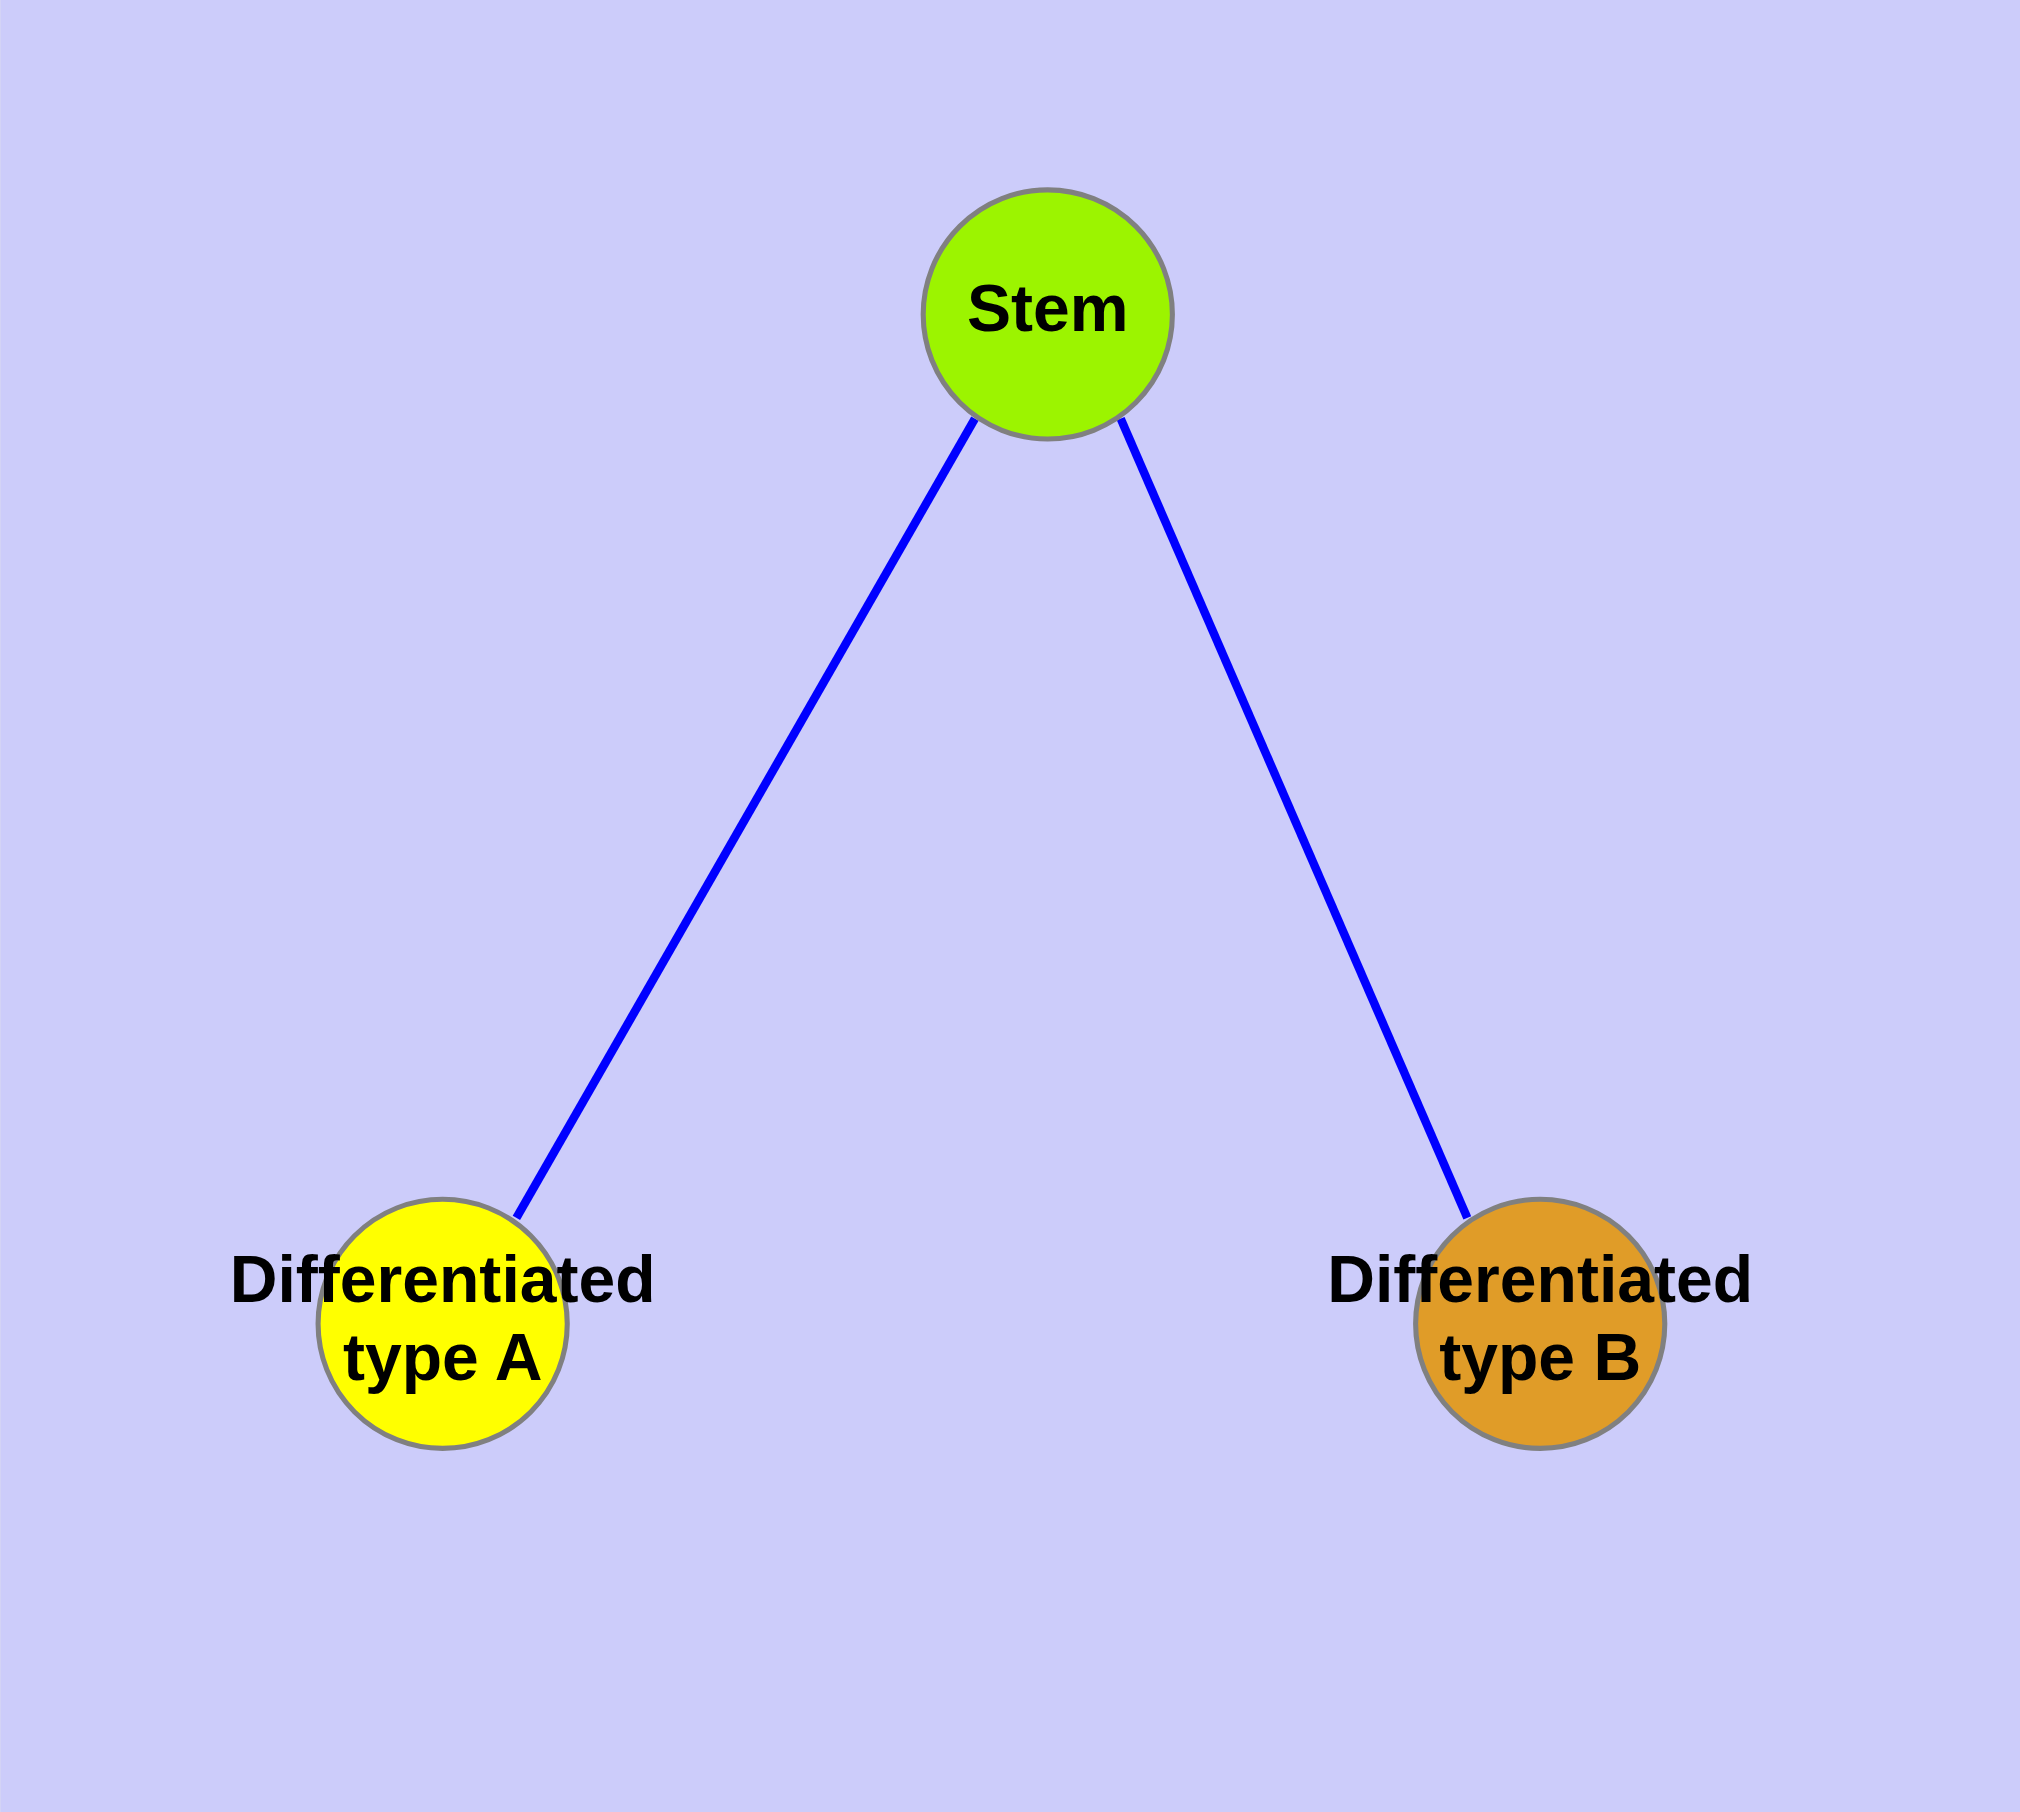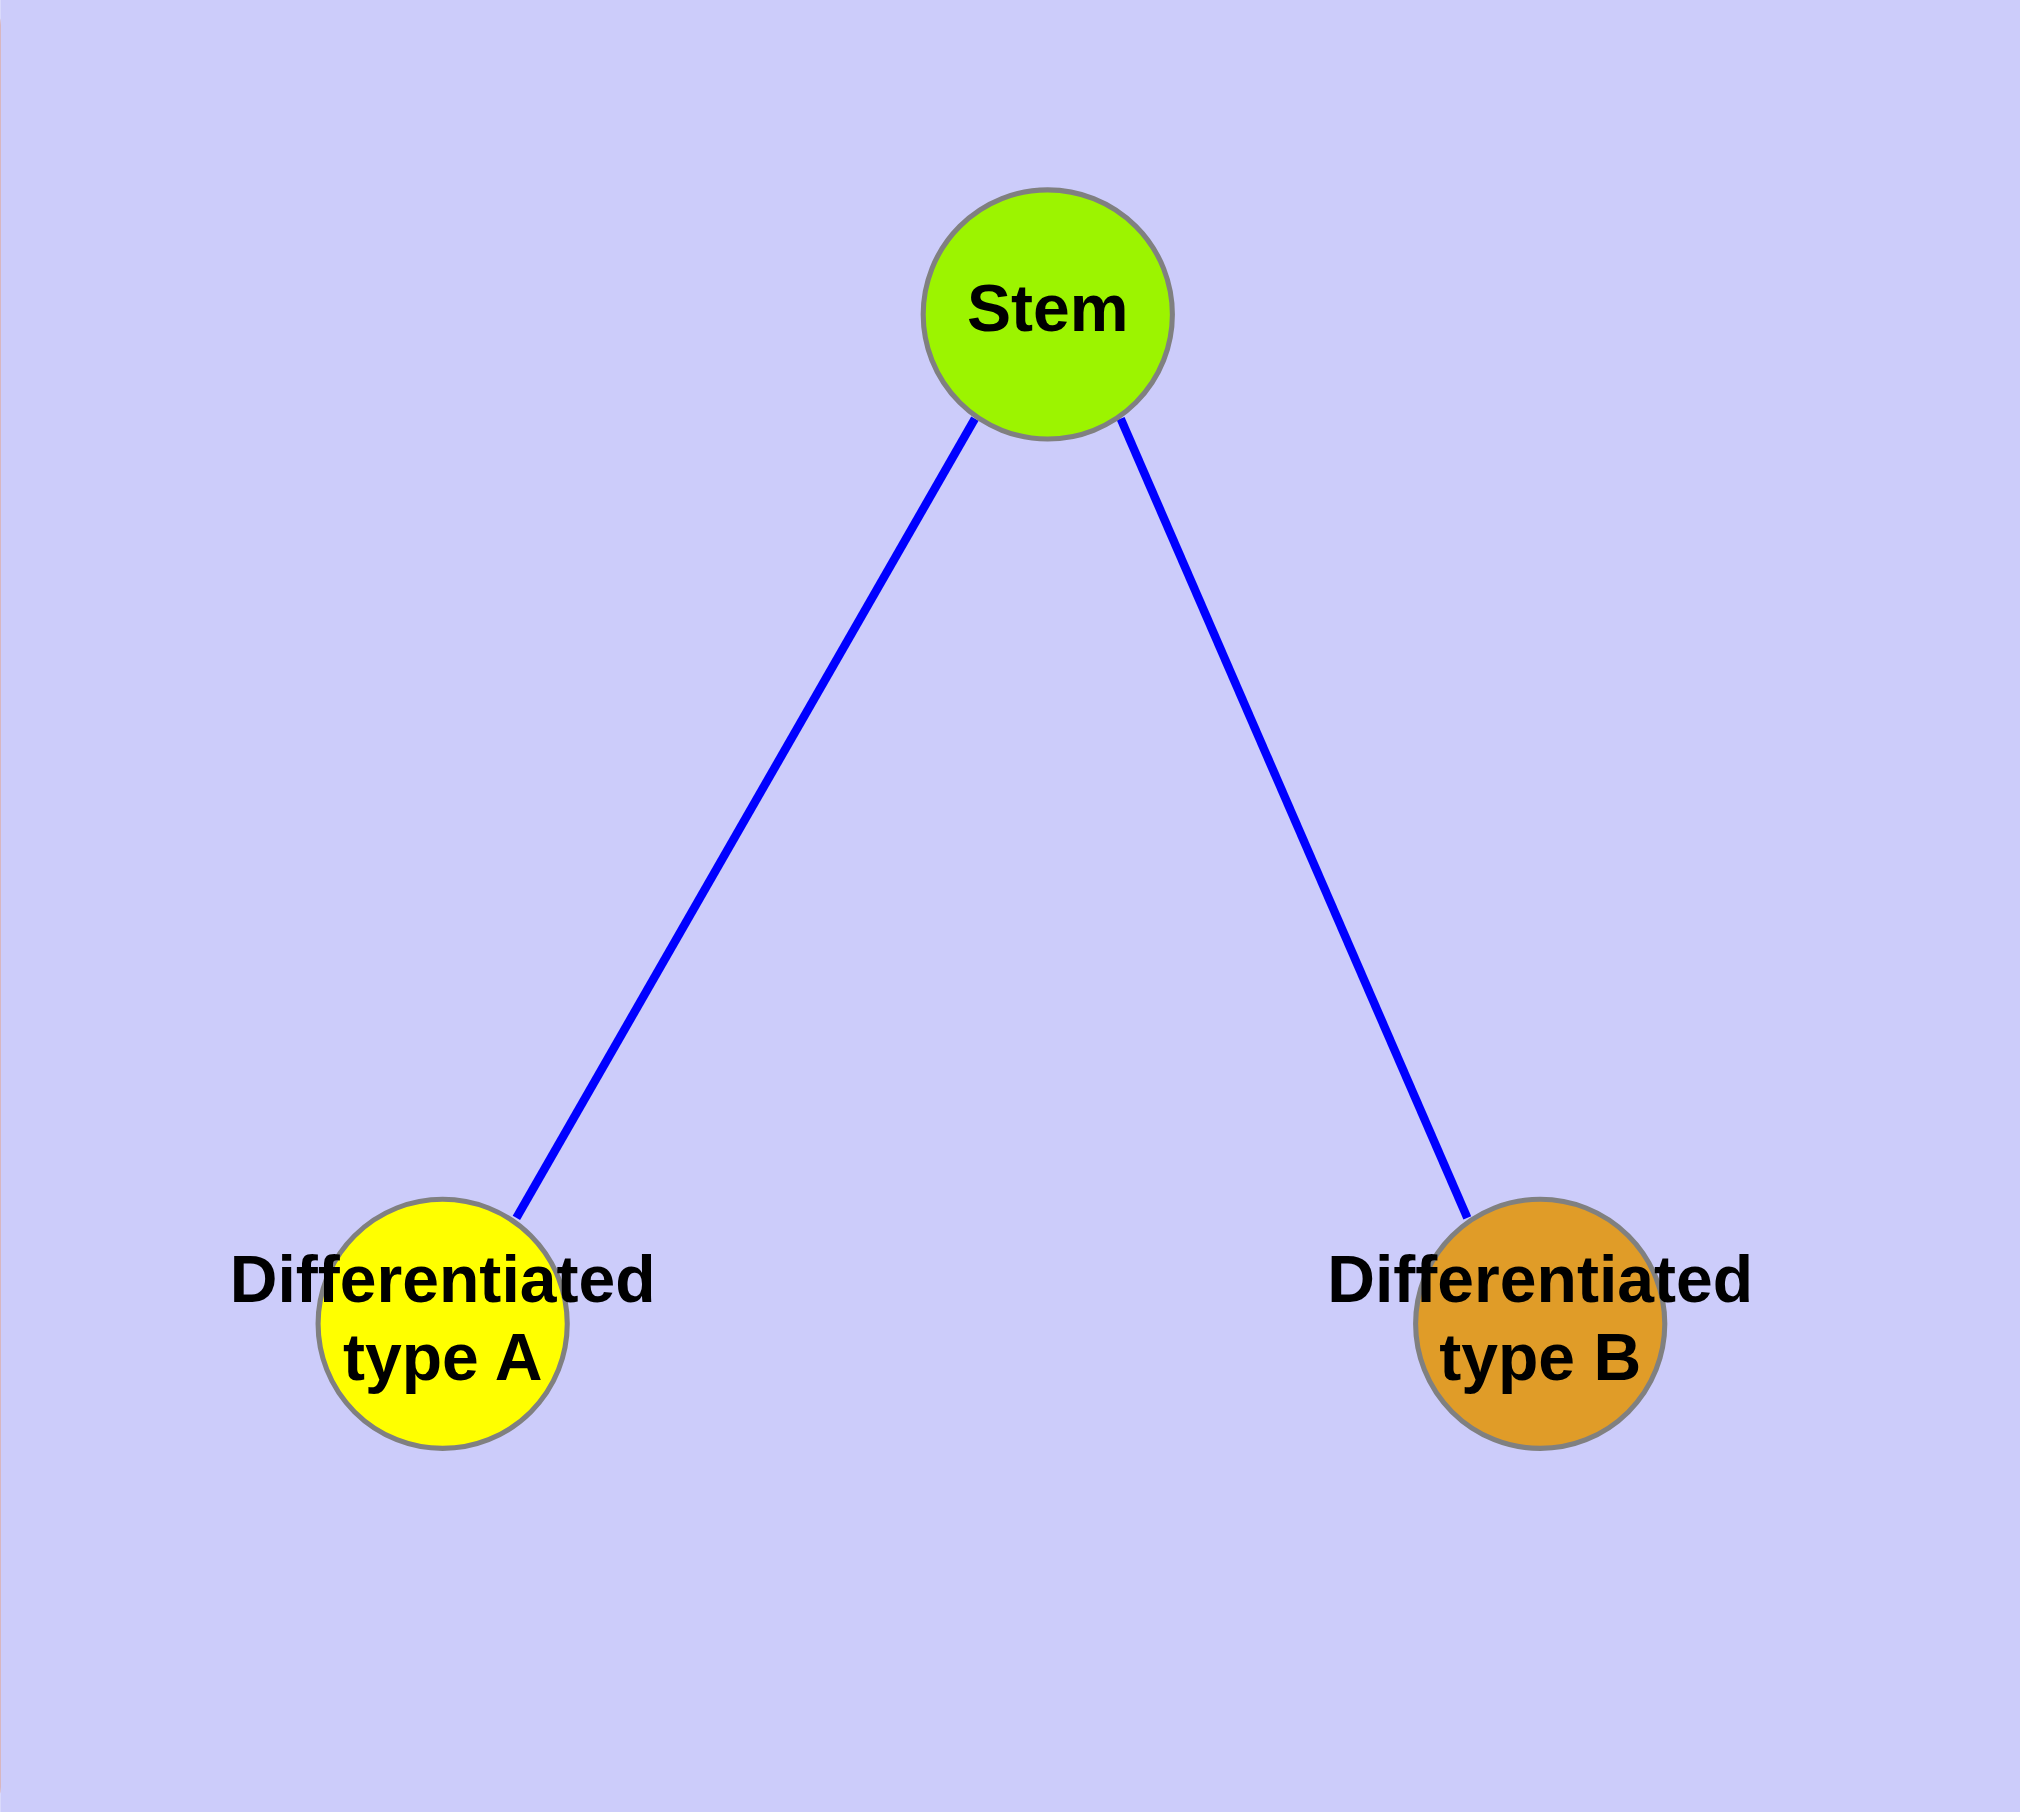--- a/index.html
+++ b/index.html
@@ -34,21 +34,21 @@
     text-anchor: middle;
     dominant-baseline: middle;
   }
   .edge-line {
     stroke-linecap: butt;
   }
 </style>
 </head>
 <body>
 
-<div id="canvas" style="background: #f97316; border-radius: 25px;">
+<div id="canvas" style="background: #e5e5e5;">
   <svg id="graph-svg" viewBox="0 0 2384 2138" xmlns="http://www.w3.org/2000/svg">
 
     <rect id="bg-rect" x="0" y="0" width="2384" height="2138" fill="#ccccfa"></rect>
 
     <g id="edges-group">
         <line x1="1150" y1="494" x2="609" y2="1437" stroke="#0000ff" stroke-width="10" class="edge-line"></line>
         <line x1="1322" y1="494" x2="1731" y2="1437" stroke="#0000ff" stroke-width="10" class="edge-line"></line>
       </g>
 
     <g id="nodes-group">

